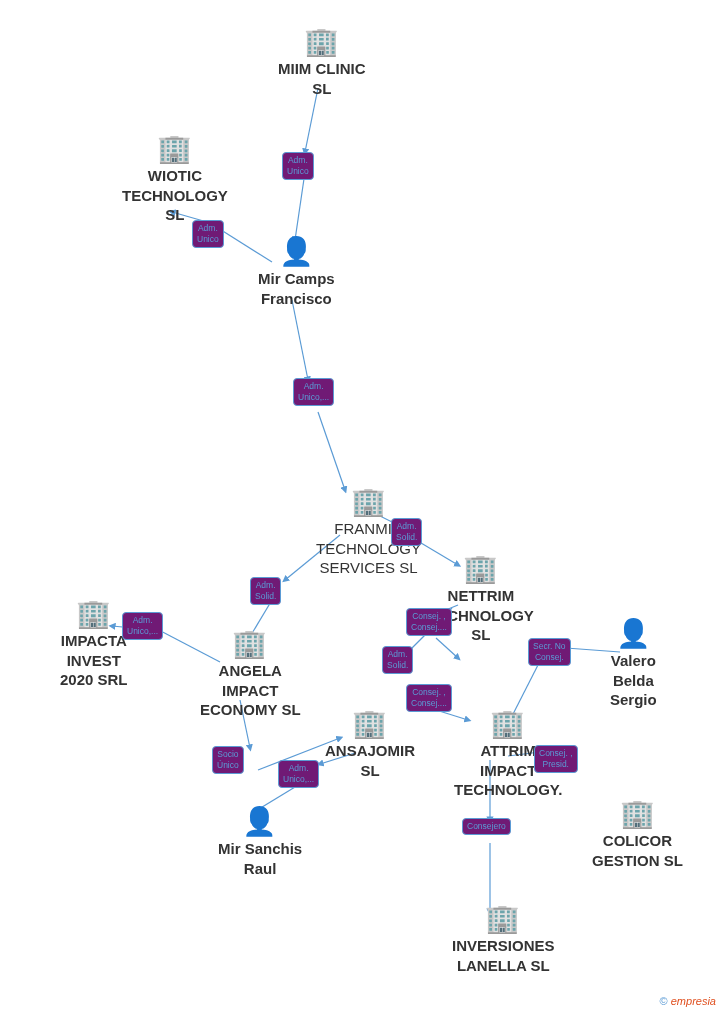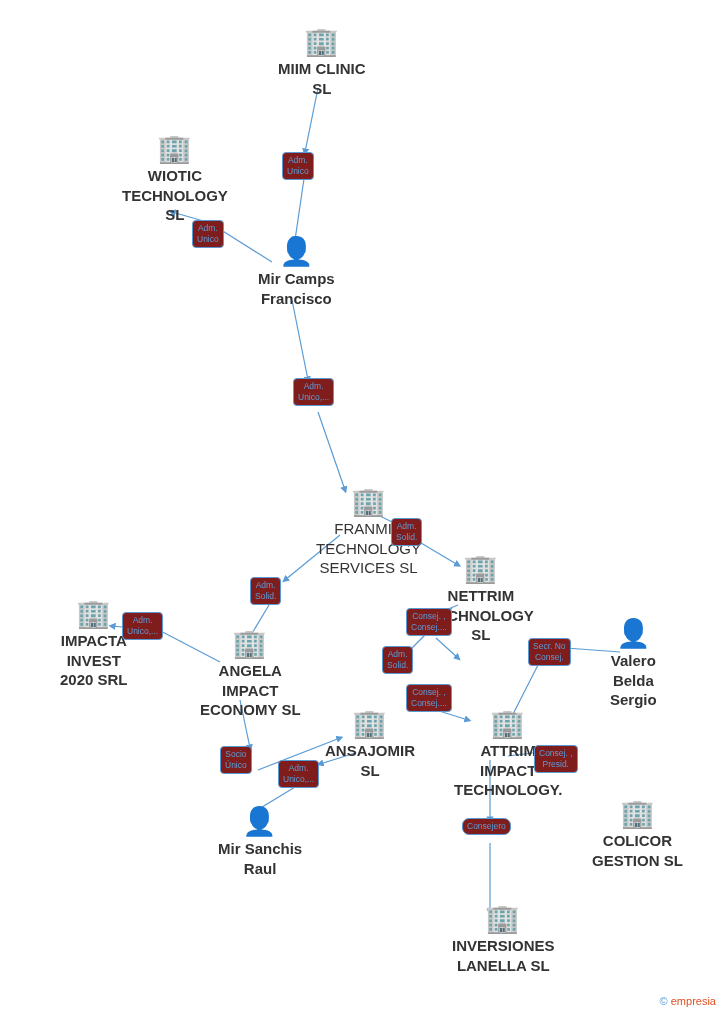--- a/index.html
+++ b/index.html
@@ -40,21 +40,21 @@
       line-height: 1;
     }
     .node-label {
       font-size: 15px;
       color: #333;
       margin-top: 3px;
       line-height: 1.3;
       font-weight: 600;
     }
     .badge {
-      background: #7f1d1d;
+      background: #701a75;
       border: 1.5px solid #5b9bd5;
       border-radius: 4px;
       color: #5b9bd5;
       font-size: 8.5px;
       padding: 2px 4px;
       position: absolute;
       white-space: nowrap;
       text-align: center;
       line-height: 1.3;
     }
@@ -69,20 +69,21 @@
       position: absolute;
       bottom: 8px;
       right: 12px;
       font-size: 11px;
       color: #888;
     }
     .watermark span.copy {
       color: #5b9bd5;
     }
     .watermark span.brand {
+      font-style: italic;
       color: #e05020;
     }
   </style>
 </head>
 <body>
 
 <div class="diagram-container">
 
   <svg class="arrows">
 
@@ -220,26 +221,26 @@
   <div class="badge" style="left:122px; top:612px;">Adm.<br>Unico,...</div>
 
   <div class="badge" style="left:406px; top:608px;">Consej. ,<br>Consej....</div>
 
   <div class="badge" style="left:382px; top:646px;">Adm.<br>Solid.</div>
 
   <div class="badge" style="left:528px; top:638px;">Secr. No<br>Consej.</div>
 
   <div class="badge" style="left:406px; top:684px;">Consej. ,<br>Consej....</div>
 
-  <div class="badge" style="left:220px; top:746px;">Socio<br>Único</div>
+  <div class="badge" style="left:212px; top:746px;">Socio<br>Único</div>
 
   <div class="badge" style="left:278px; top:760px;">Adm.<br>Unico,...</div>
 
   <div class="badge" style="left:534px; top:745px;">Consej. ,<br>Presid.</div>
 
-  <div class="badge" style="left:462px; top:818px;border-radius:7px;">Consejero</div>
+  <div class="badge" style="left:462px; top:818px;">Consejero</div>
 
   <div class="watermark">
     <span class="copy">©</span>
     <span class="brand"> empresia</span>
   </div>
 
 </div>
 
 </body></html>

